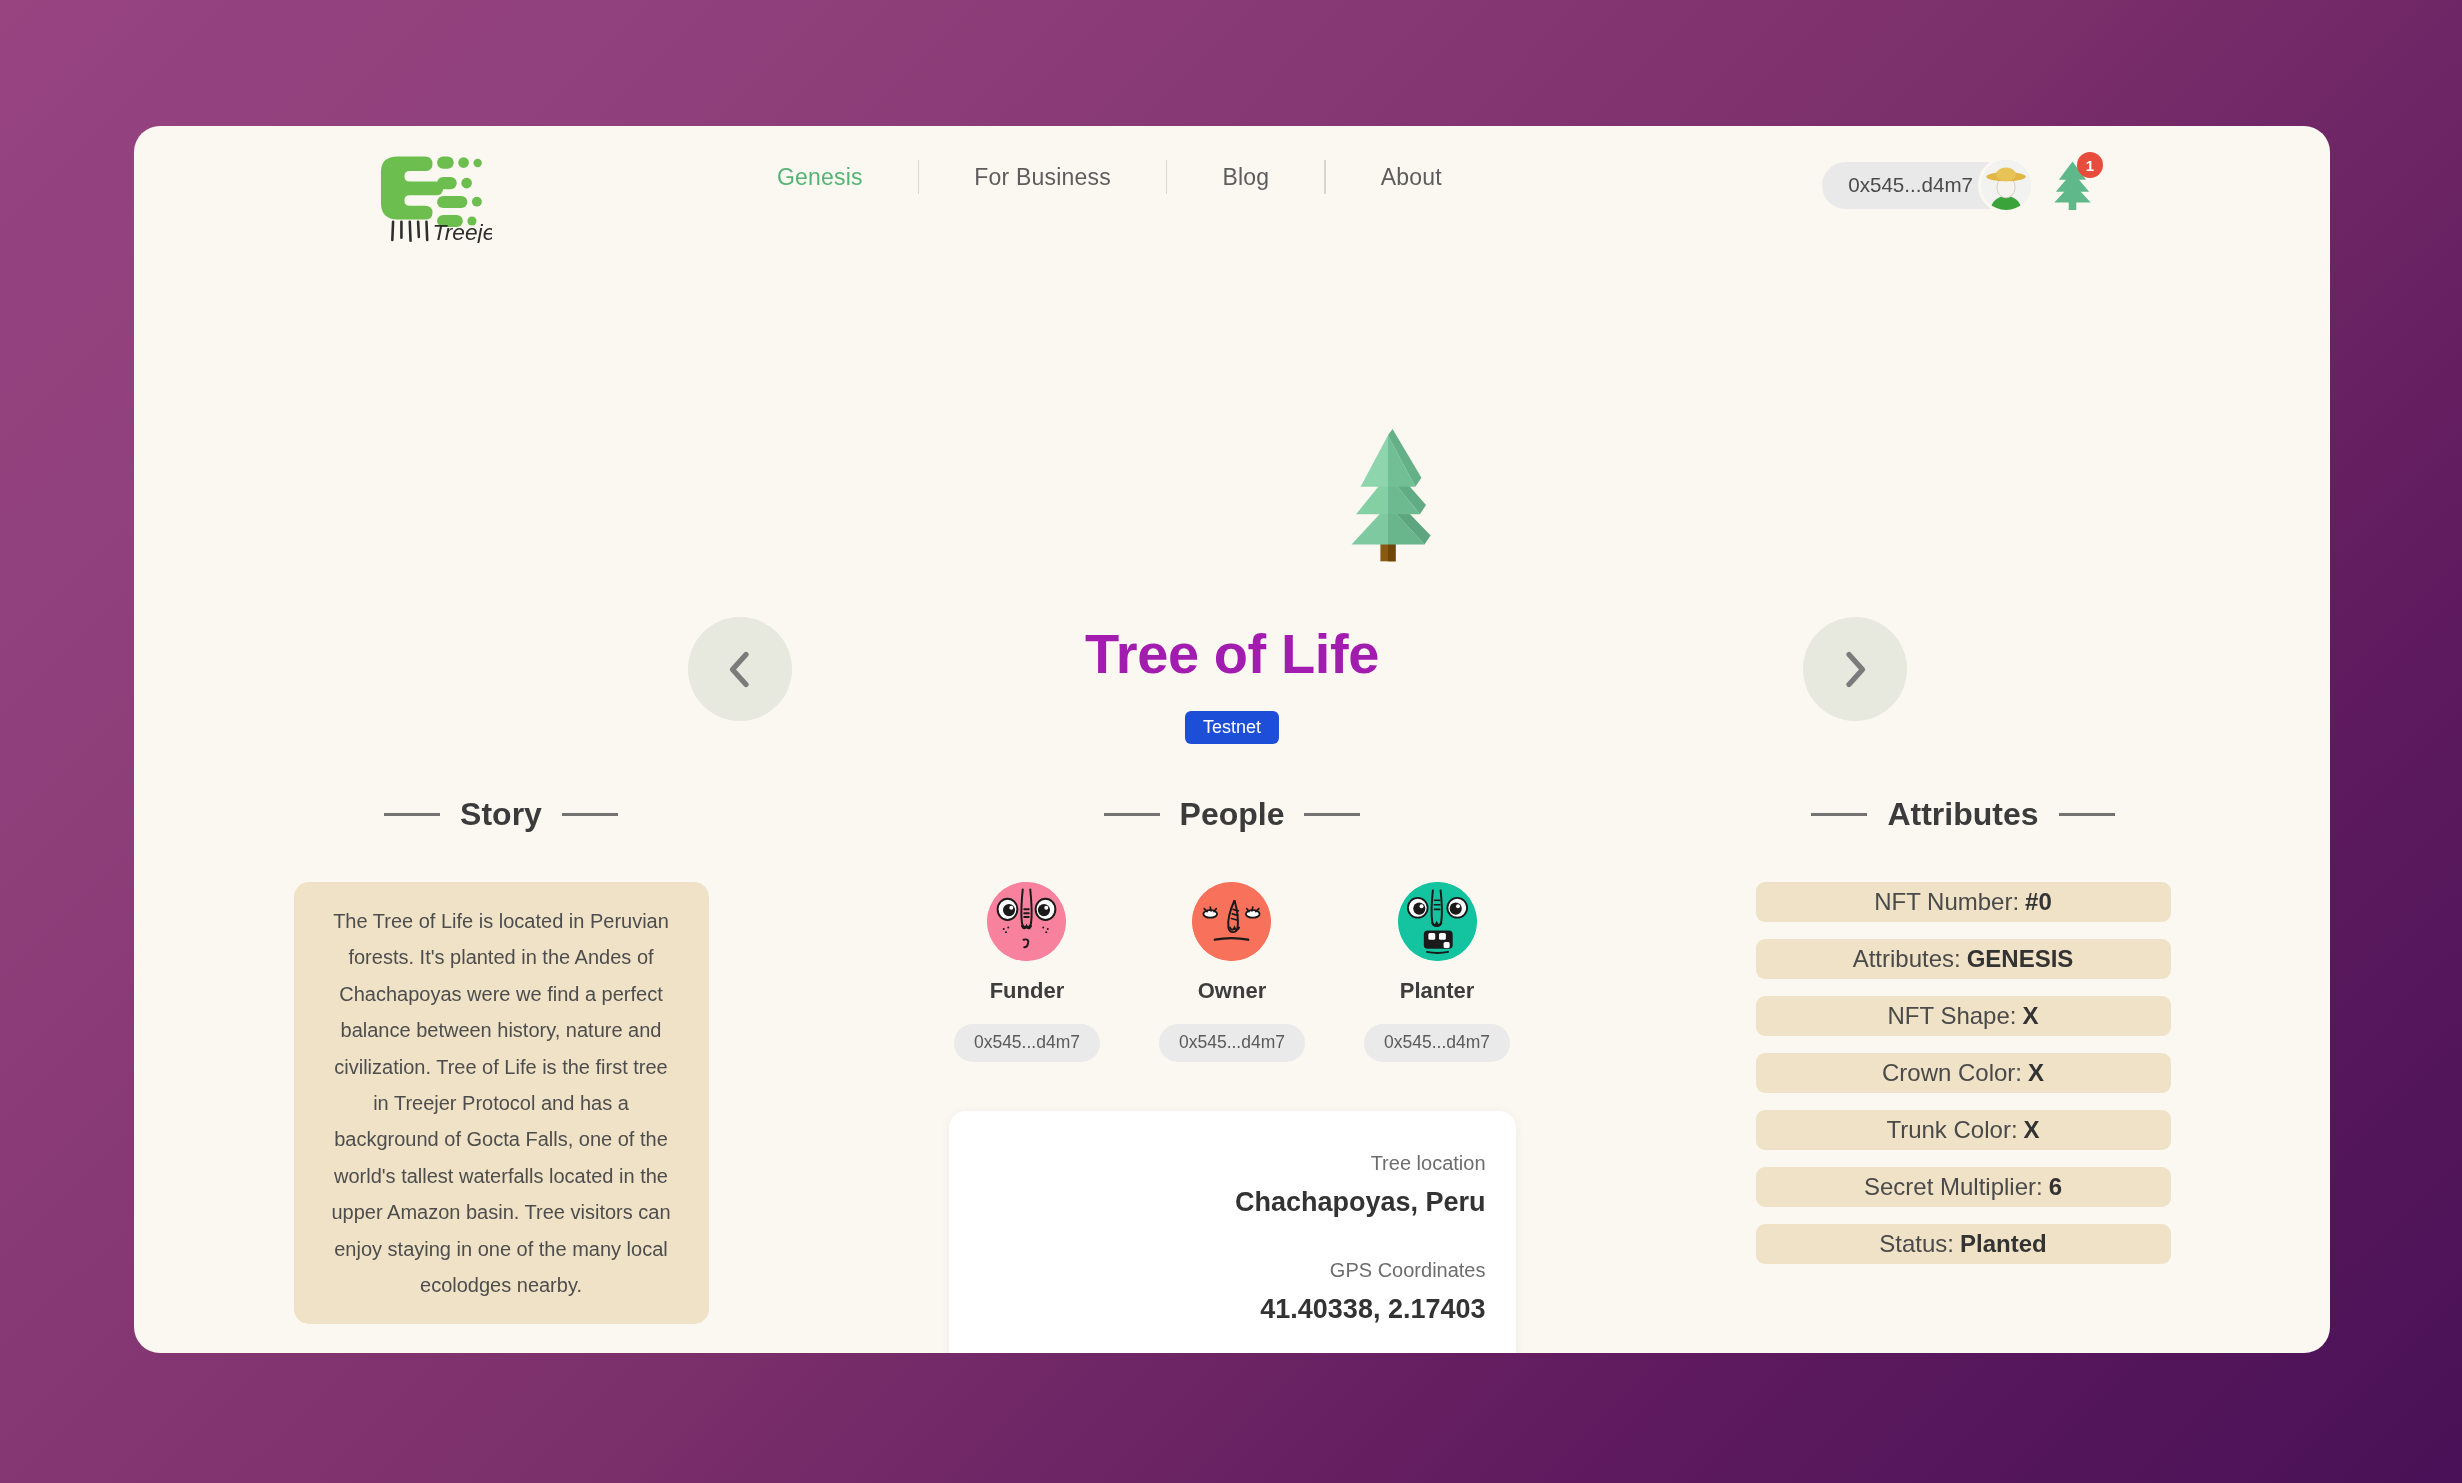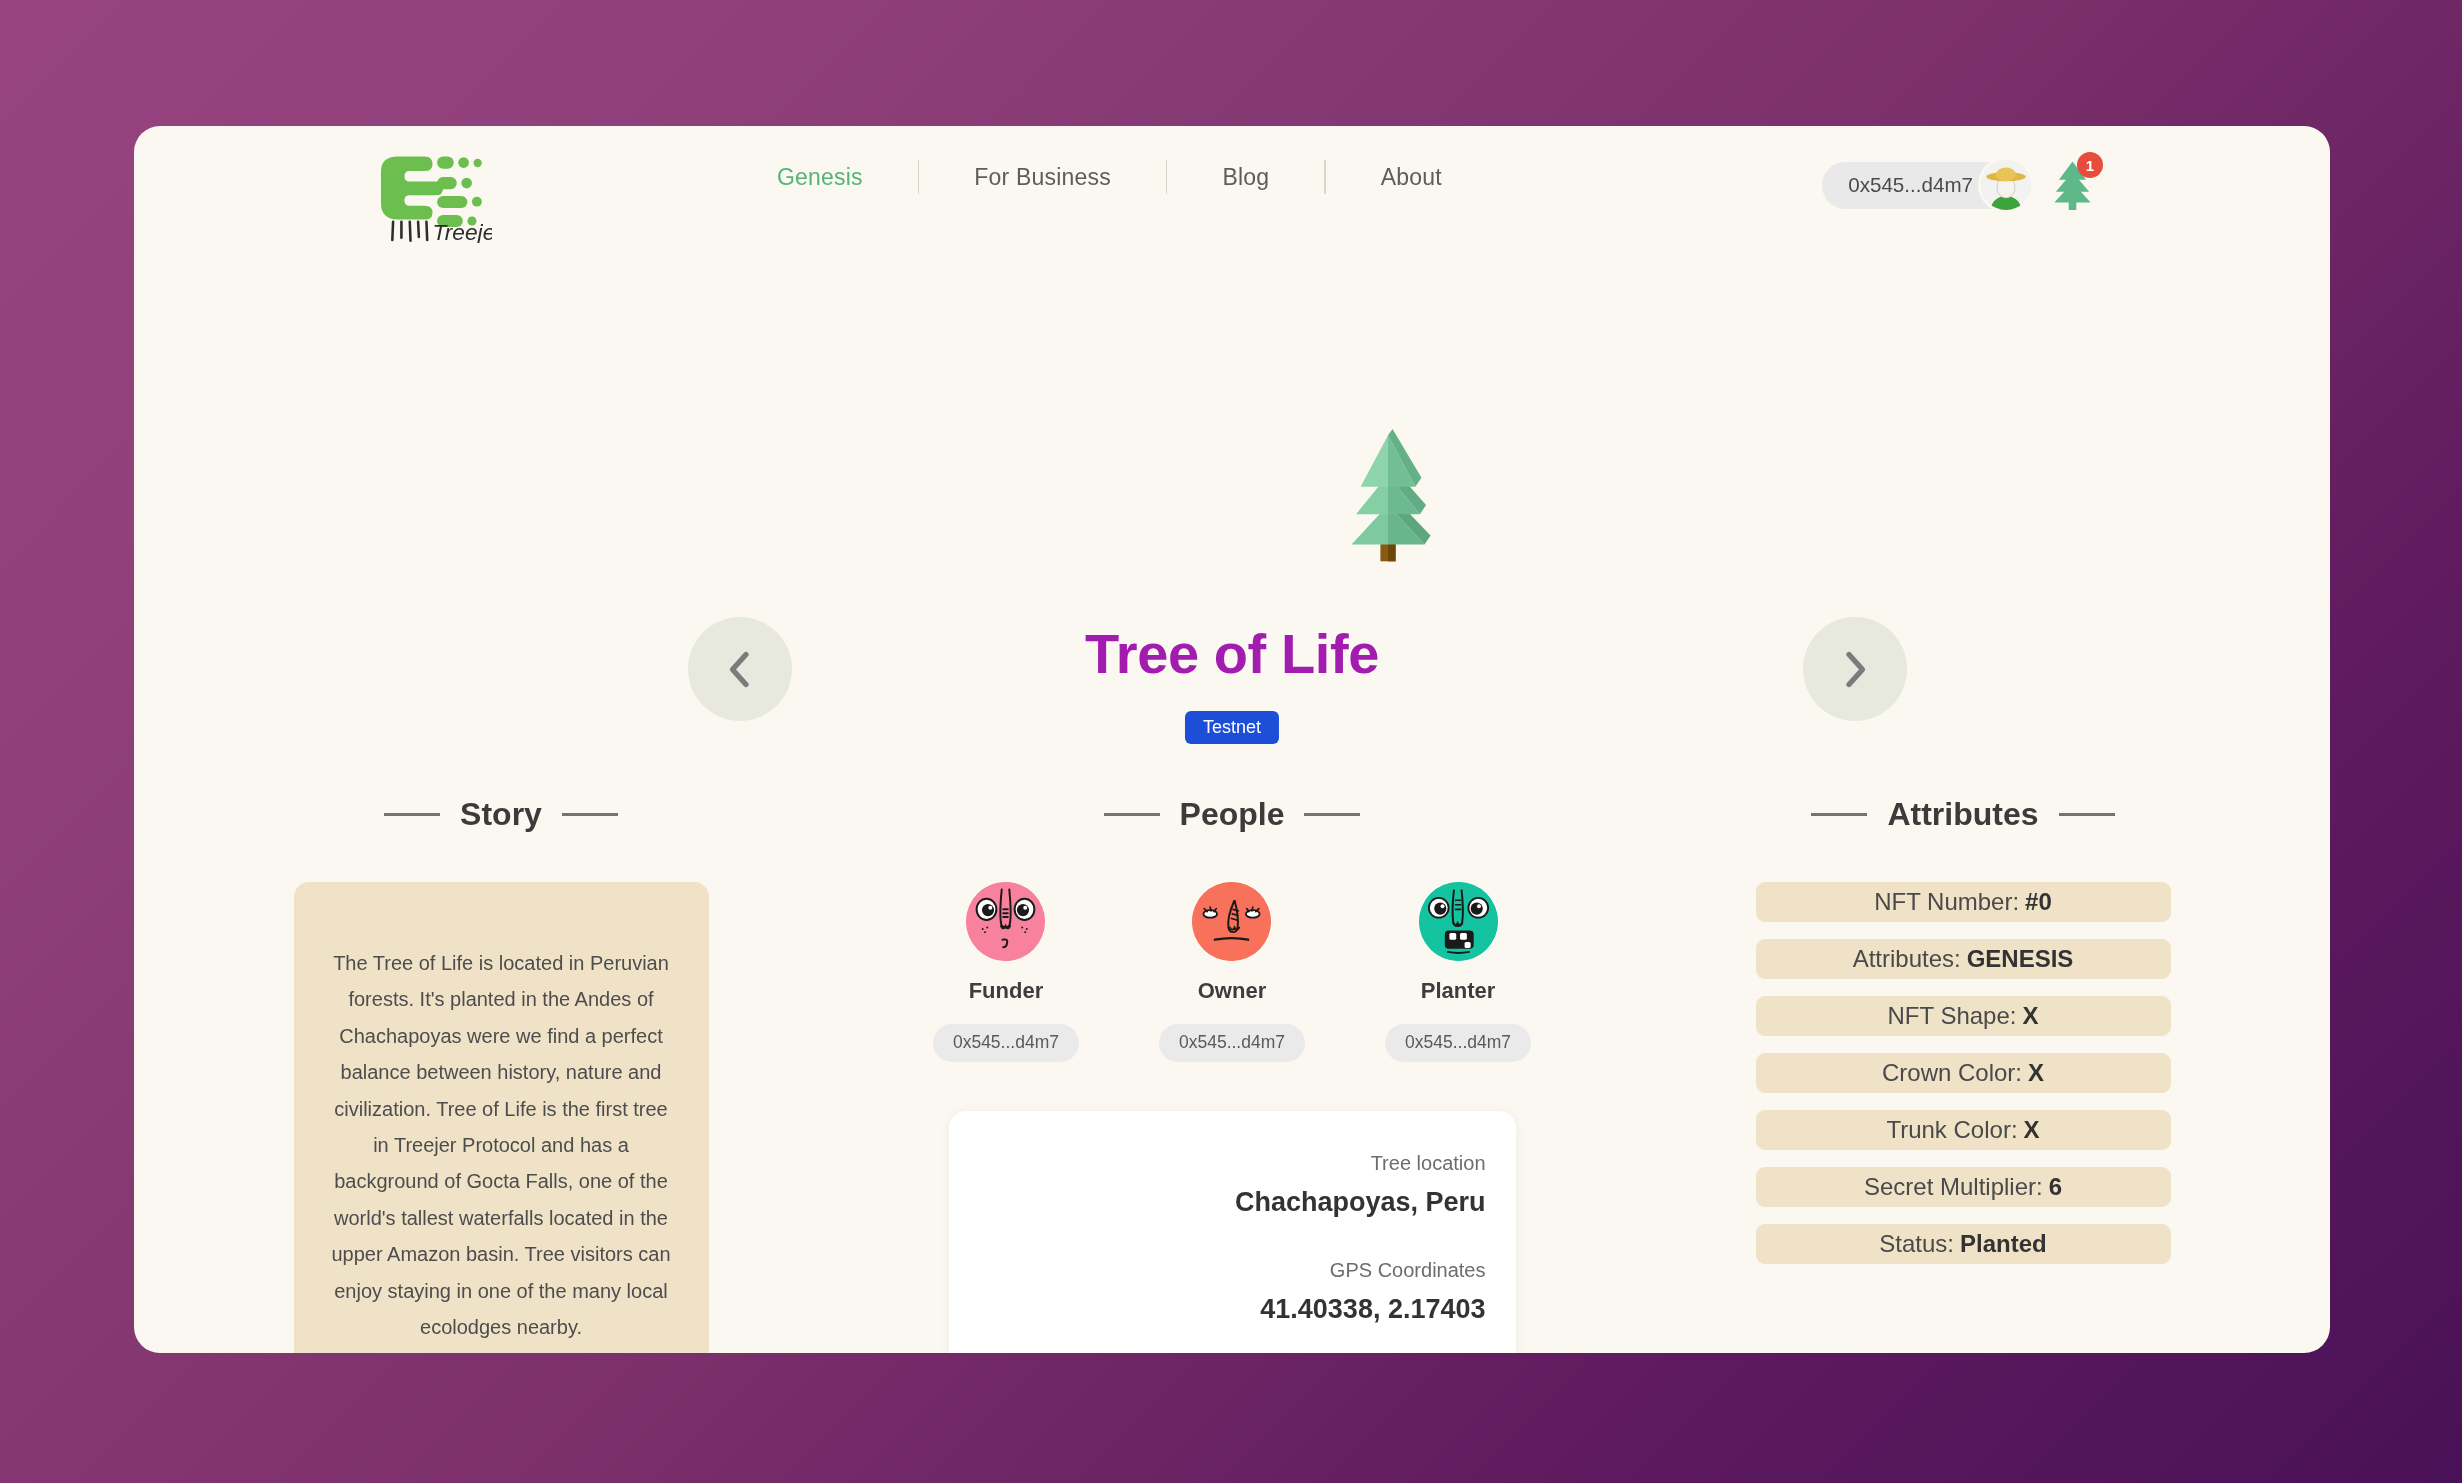--- a/index.html
+++ b/index.html
@@ -124,30 +124,30 @@
     margin-bottom: 49px;
   }
   .head-dash { width: 56px; height: 2.3px; background: #737373; }
   .head-title { font-size: 32px; font-weight: bold; color: #3b3b3b; }
 
   
   #story-card {
     width: 415px; margin: 0 auto;
     background: #efe2c7;
     border-radius: 15px;
-    padding: 63px 35px;
+    padding: 21px 35px;
   }
   #story-text {
     font-size: 20px; line-height: 1.82;
     color: #4d4d4d; text-align: center;
   }
 
   
   #people-row {
-    display: flex; justify-content: center; gap: 80px;
+    display: flex; justify-content: center; gap: 59px;
   }
   .person { display: flex; flex-direction: column; align-items: center; }
   .person-face {
     width: 79px; height: 79px; border-radius: 50%;
     overflow: hidden; position: relative;
   }
   .person-role {
     margin-top: 17px;
     font-size: 22px; font-weight: bold; color: #3d3d3d;
   }

